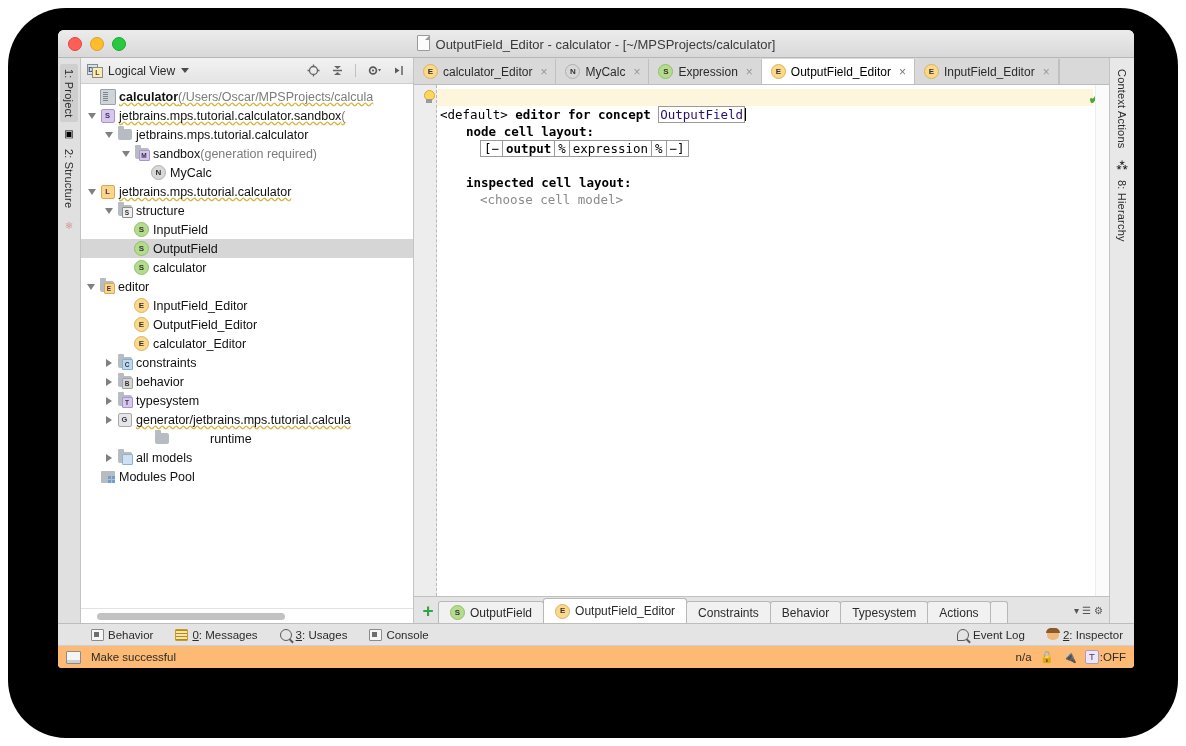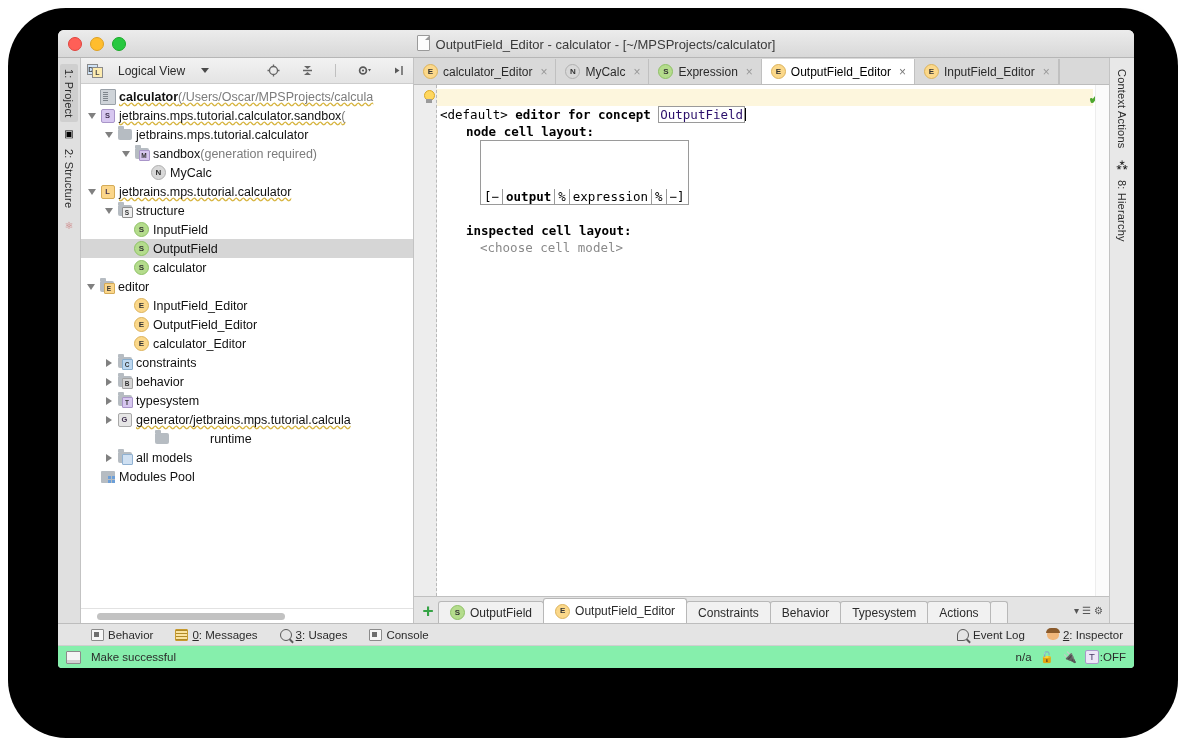--- a/index.html
+++ b/index.html
@@ -86,21 +86,21 @@
     width: 332px; min-width: 332px;
     background: #ffffff;
     display: flex; flex-direction: column;
     border-right: 1px solid #c3c3c3;
   }
   .project-header {
     height: 25px; min-height: 25px;
     background: linear-gradient(#f2f2f2, #e4e4e4);
     border-bottom: 1px solid #cdcdcd;
     display: flex; align-items: center; padding: 0 6px;
-    gap: 16px;
+    gap: 6px;
   }
   .view-icon {
     width: 15px; height: 14px; position: relative; flex: none;
   }
   .view-icon .sq {
     position: absolute; width: 9px; height: 9px; font-size: 7px;
     font-weight: bold; text-align: center; line-height: 9px;
     border: 1px solid #8a8a8a; color: #444;
   }
   .view-icon .sq.a { left: 0; top: 0; background: #cfe3f7; }
@@ -258,21 +258,21 @@
     display: inline-block;
     border: 1px solid #9a9a9a; background: #ffffff;
     color: #2b0f6b; padding: 0 1px; margin: 0;
     line-height: 15px;
   }
   .cell-box {
     display: inline-block; border: 1px solid #9a9a9a;
     line-height: 15px; padding: 0;
   }
   .cell-box span { padding: 0 3px; display: inline-block; }
-  .cell-box .divider { border-left: 1px solid #9a9a9a; margin-top: 48px; }
+  .cell-box .divider { border-left: 1px solid #9a9a9a; }
   .caret-bar {
     display: inline-block; width: 1px; height: 13px; background: #000;
     vertical-align: -2px;
   }
   .check-ok {
     position: absolute; right: 8px; top: 5px;
     color: #4ea72e; font-size: 15px; font-weight: bold;
   }
   .vscroll-track {
     position: absolute; right: 0; top: 0; bottom: 0; width: 13px;
@@ -329,21 +329,21 @@
     width: 12px; height: 11px; border-radius: 50% 50% 45% 45%;
     background: #f0b67a; position: relative;
   }
   .ico-inspector::before {
     content:""; position:absolute; left:-1px; top:-1px; width:14px; height:5px;
     background:#8a5a2b; border-radius: 6px 6px 0 0;
   }
 
   
   .statusbar {
-    height: 22px; min-height: 22px; background: #86efac;
+    height: 22px; min-height: 22px; background: #fdba74;
     border-top: 1px solid #cfcfcf;
     display: flex; align-items: center; font-size: 11.5px; color: #2b2b2b;
     padding: 0 8px;
   }
   .status-icon {
     width: 13px; height: 11px; border: 1px solid #8b8b8b; background: #f4f4f4;
     border-radius: 1px; margin-right: 10px;
     box-shadow: inset 0 -3px 0 #d0d0d0;
   }
   .status-spacer { flex: 1; }

